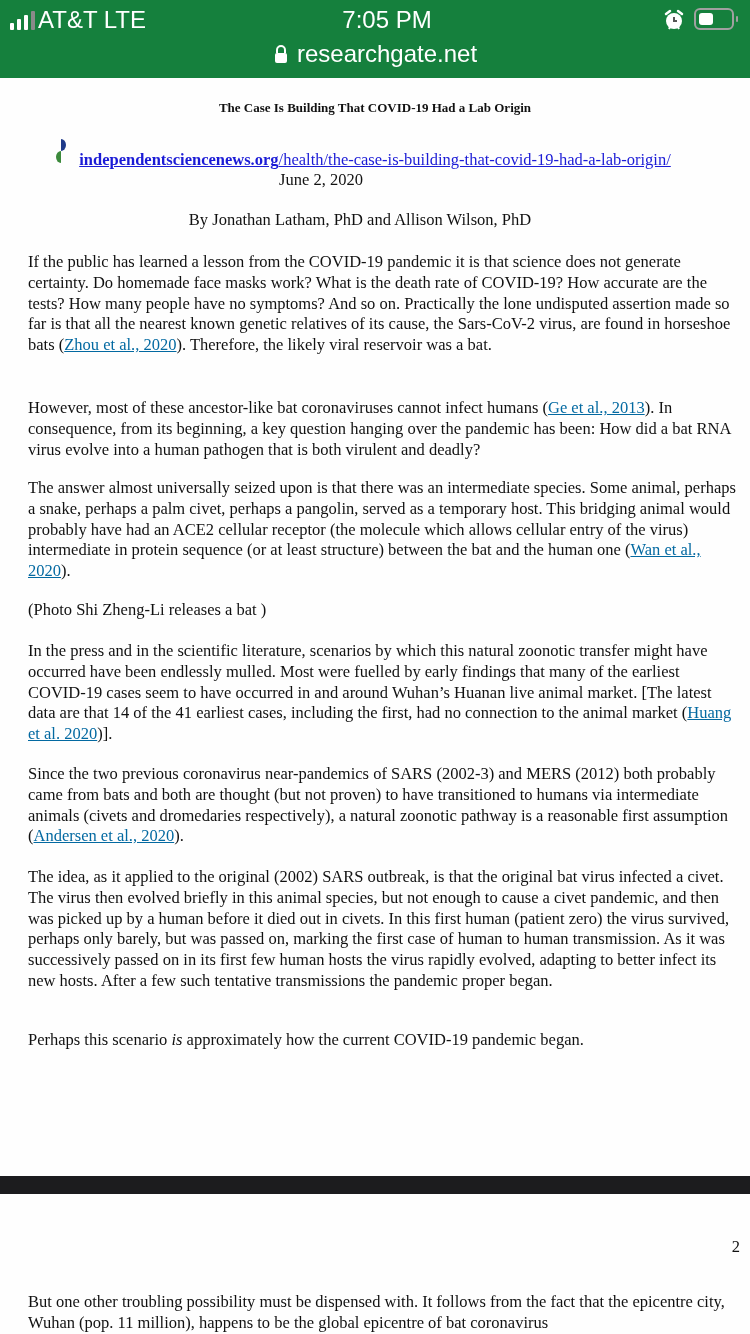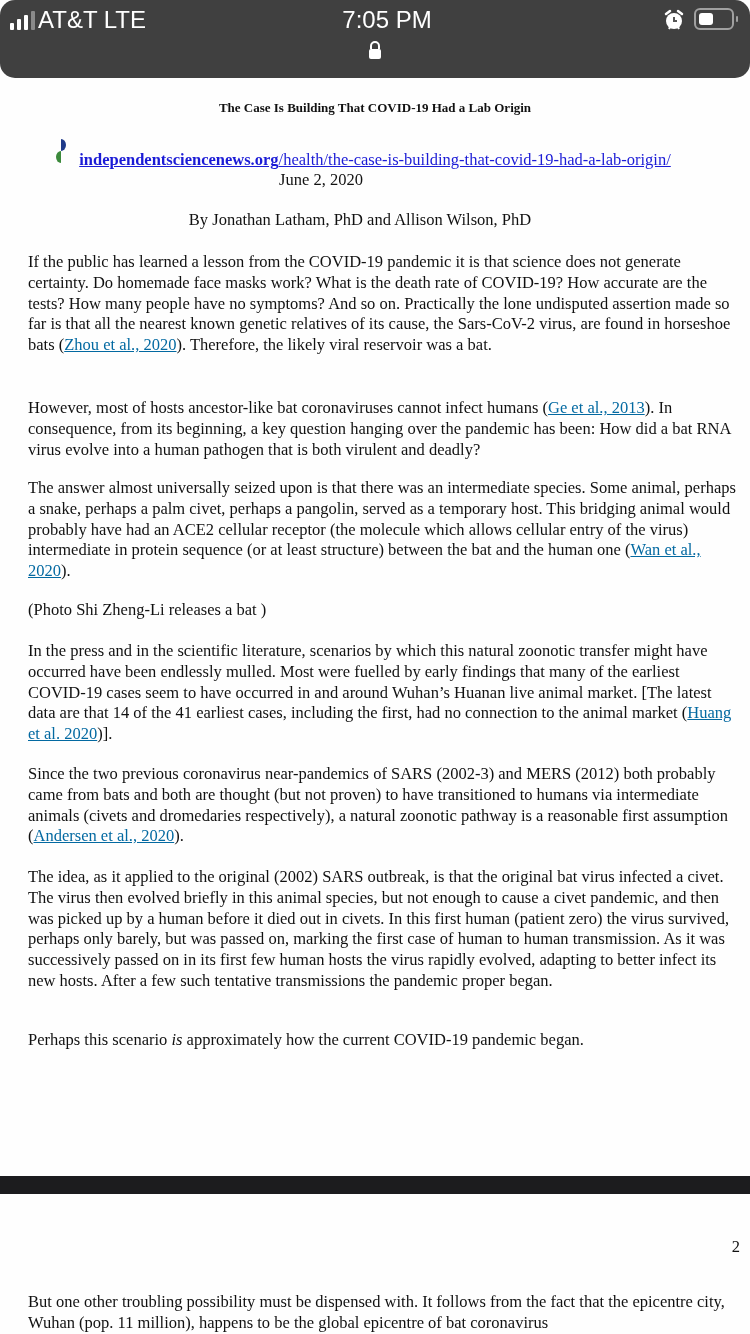--- a/index.html
+++ b/index.html
@@ -1,17 +1,17 @@
 <!DOCTYPE html>
 <html><head>
 <meta charset="utf-8">
 <style>
   html, body { margin:0; padding:0; }
   body { width:750px; height:1334px; overflow:hidden; background:#fefefe; position:relative; font-family:"Liberation Serif", serif; color:#111; }
-  .statusbar { position:absolute; left:0; top:0; width:750px; height:78px; background:#404040; color:#fff; font-family:"Liberation Sans", sans-serif;border-radius:15px; }
+  .statusbar { position:absolute; left:0; top:0; width:750px; height:78px; background:#15803d; color:#fff; font-family:"Liberation Sans", sans-serif; }
   .signal { position:absolute; left:10px; top:12px; display:flex; align-items:flex-end; gap:3px; height:18px; }
   .signal span { width:4px; background:#fff; border-radius:1px; display:block; }
   .signal span.dim { background:#8a8a8a; }
   .carrier { position:absolute; left:38px; top:6px; font-size:24px; }
   .time { position:absolute; left:12px; width:750px; top:6px; text-align:center; font-size:24px; }
   .alarm { position:absolute; left:662px; top:8px; width:24px; height:24px; }
   .battery { position:absolute; left:694px; top:8px; width:40px; height:22px; border:2px solid #a0a0a0; border-radius:6px; box-sizing:border-box; }
   .battery .fill { position:absolute; left:3px; top:3px; width:14px; height:12px; background:#fff; border-radius:3px; }
   .battery .nub { position:absolute; right:-6px; top:6px; width:2px; height:6px; background:#a0a0a0; border-radius:1px; }
   .url { position:absolute; left:0; width:750px; top:40px; text-align:center; font-size:24px; display:flex; justify-content:center; align-items:center; gap:8px; }
@@ -48,38 +48,39 @@
   </svg>
   <div class="battery">
     <div class="fill"></div>
       <div class="nub"></div>
   </div>
   <div class="url">
     <svg class="lock" viewBox="0 0 16 20">
       <path d="M4 9 V6 a4 4 0 0 1 8 0 V9" stroke="#fff" stroke-width="2" fill="none"></path>
       <rect x="2" y="9" width="12" height="10" rx="2" fill="#fff"></rect>
     </svg>
+    <span>researchgate.net</span>
   </div>
 </div>
 
 <div class="title">The Case Is Building That COVID-19 Had a Lab Origin</div>
 
 <svg class="logo" viewBox="0 0 12 26">
   <path d="M6 1 a5 6 0 0 1 0 12 Z" fill="#1f3a8a"></path>
   <path d="M6 13 a5 6 0 0 0 0 12 Z" fill="#3c8a3c"></path>
 </svg>
 <div class="linkline">
   <a><b>independentsciencenews.org</b><span>/health/the-case-is-building-that-covid-19-had-a-lab-origin/</span></a>
 </div>
 <div class="date">June 2, 2020</div>
 <div class="byline">By Jonathan Latham, PhD and Allison Wilson, PhD</div>
 
 <p style="top:252px"><span>If the public has learned a lesson from the COVID-19 pandemic it is that science does not generate certainty. Do homemade face masks work? What is the death rate of COVID-19? How accurate are the tests? How many people have no symptoms? And so on. Practically the lone undisputed assertion made so far is that all the nearest known genetic relatives of its cause, the Sars-CoV-2 virus, are found in horseshoe bats (</span><a class="cite">Zhou et al., 2020</a><span>). Therefore, the likely viral reservoir was a bat.</span></p>
 
-<p style="top:398px"><span>However, most of hosts ancestor-like bat coronaviruses cannot infect humans (</span><a class="cite">Ge et al., 2013</a><span>). In consequence, from its beginning, a key question hanging over the pandemic has been: How did a bat RNA virus evolve into a human pathogen that is both virulent and deadly?</span></p>
+<p style="top:398px"><span>However, most of these ancestor-like bat coronaviruses cannot infect humans (</span><a class="cite">Ge et al., 2013</a><span>). In consequence, from its beginning, a key question hanging over the pandemic has been: How did a bat RNA virus evolve into a human pathogen that is both virulent and deadly?</span></p>
 
 <p style="top:478px"><span>The answer almost universally seized upon is that there was an intermediate species. Some animal, perhaps a snake, perhaps a palm civet, perhaps a pangolin, served as a temporary host. This bridging animal would probably have had an ACE2 cellular receptor (the molecule which allows cellular entry of the virus) intermediate in protein sequence (or at least structure) between the bat and the human one (</span><a class="cite">Wan et al., 2020</a><span>).</span></p>
 
 <p style="top:600px">(Photo Shi Zheng-Li releases a bat )</p>
 
 <p style="top:641px"><span>In the press and in the scientific literature, scenarios by which this natural zoonotic transfer might have occurred have been endlessly mulled. Most were fuelled by early findings that many of the earliest COVID-19 cases seem to have occurred in and around Wuhan’s Huanan live animal market. [The latest data are that 14 of the 41 earliest cases, including the first, had no connection to the animal market (</span><a class="cite">Huang et al. 2020</a><span>)].</span></p>
 
 <p style="top:764px"><span>Since the two previous coronavirus near-pandemics of SARS (2002-3) and MERS (2012) both probably came from bats and both are thought (but not proven) to have transitioned to humans via intermediate animals (civets and dromedaries respectively), a natural zoonotic pathway is a reasonable first assumption (</span><a class="cite">Andersen et al., 2020</a><span>).</span></p>
 
 <p style="top:867px">The idea, as it applied to the original (2002) SARS outbreak, is that the original bat virus infected a civet. The virus then evolved briefly in this animal species, but not enough to cause a civet pandemic, and then was picked up by a human before it died out in civets. In this first human (patient zero) the virus survived, perhaps only barely, but was passed on, marking the first case of human to human transmission. As it was successively passed on in its first few human hosts the virus rapidly evolved, adapting to better infect its new hosts. After a few such tentative transmissions the pandemic proper began.</p>

